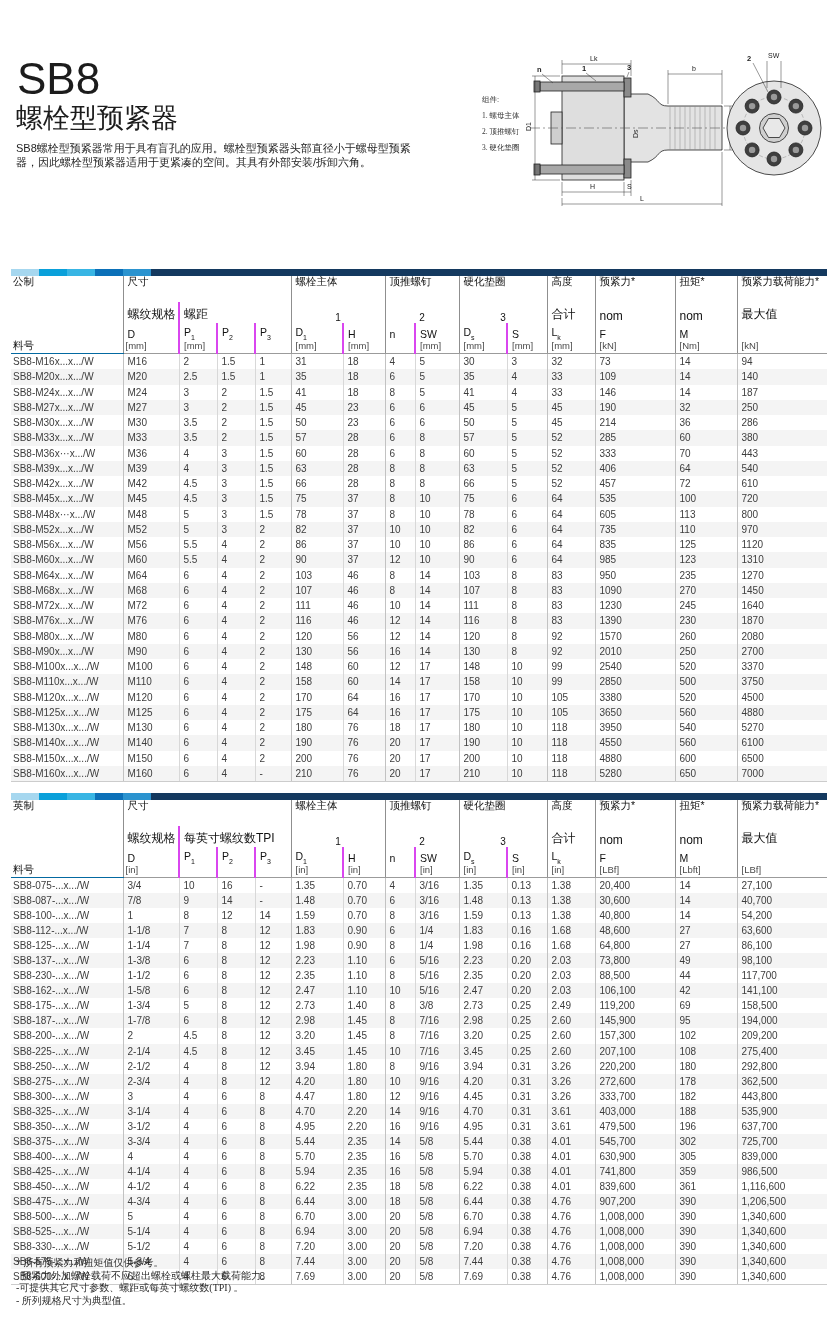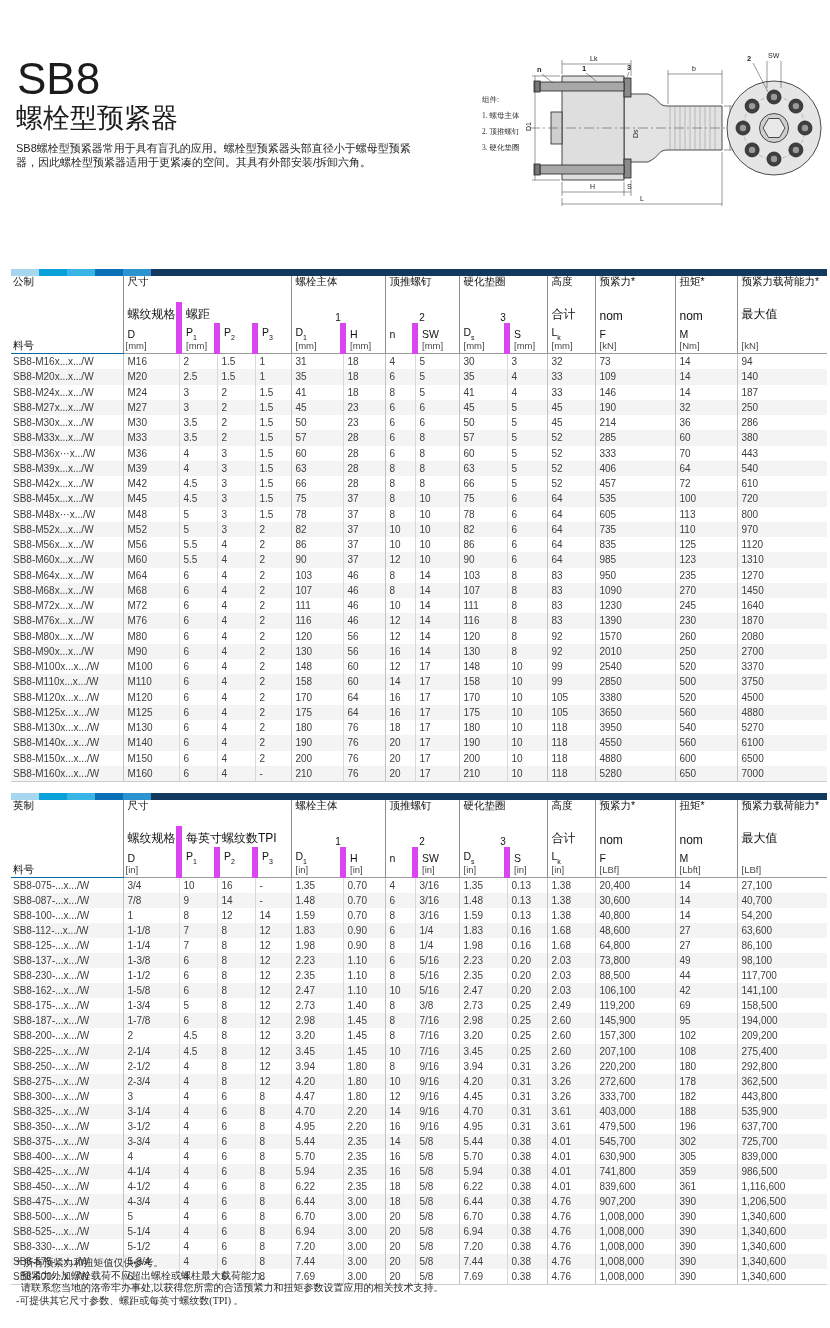--- a/index.html
+++ b/index.html
@@ -32,21 +32,21 @@
   .r3{font-size:10.5px;font-weight:bold;vertical-align:bottom;height:17px;color:#111;}
   .r3 sub{font-size:7px;position:relative;top:1px;}
   .r4{font-size:9.5px;color:#4a4a4a;vertical-align:top;height:13px;}
   thead tr:last-child th{border-bottom:1px solid #9b9b9b;}
   th.bb{border-bottom:1px solid #0369a1;}
   tbody td{font-size:10px;height:15.25px;color:#3d3d3d;}
   #imperial-block tbody td{height:15.05px;}
   tbody tr:nth-child(even){background:#f4f4f4;}
   tbody tr:last-child td{border-bottom:1px solid #cccccc;}
   thead .bl-s{border-left:1px solid #8f8f8f;}
-  thead .bl-l{border-left:6px solid #d946ef;}
+  thead .bl-l{border-left:2px solid #d946ef;}
   tbody .bl-s{border-left:1px solid #c2c2c2;}
   tbody .bl-l{border-left:1px solid #d8d8d8;}
   .footnotes{position:absolute;left:16px;top:1257px;font-size:10px;line-height:12.6px;
       color:#2a2a2a;font-family:Liberation Serif, serif;}
   .footnotes div{white-space:pre-wrap;}
 </style>
 </head>
 <body>
 
 <div class="header-block">
@@ -1270,15 +1270,15 @@
           <td class="bl-s">390</td>
           <td class="bl-s">1,340,600</td>
         </tr>
       </tbody>
     </table>
   </div>
 
 <div class="footnotes">
   <div>* 所有预紧力和扭矩值仅供参考。</div>
   <div>  预紧力外加螺栓载荷不应超出螺栓或螺柱最大载荷能力。</div>
-  <div>  请联系您当地的洛帝牢办事处,以获得您所需的合适预紧力和扭矩参数设置应用的相关技术支持。</div>
   <div>-可提供其它尺寸参数、螺距或每英寸螺纹数(TPI) 。</div>
+  <div>- 所列规格尺寸为典型值。</div>
 </div>
 
 </body></html>

